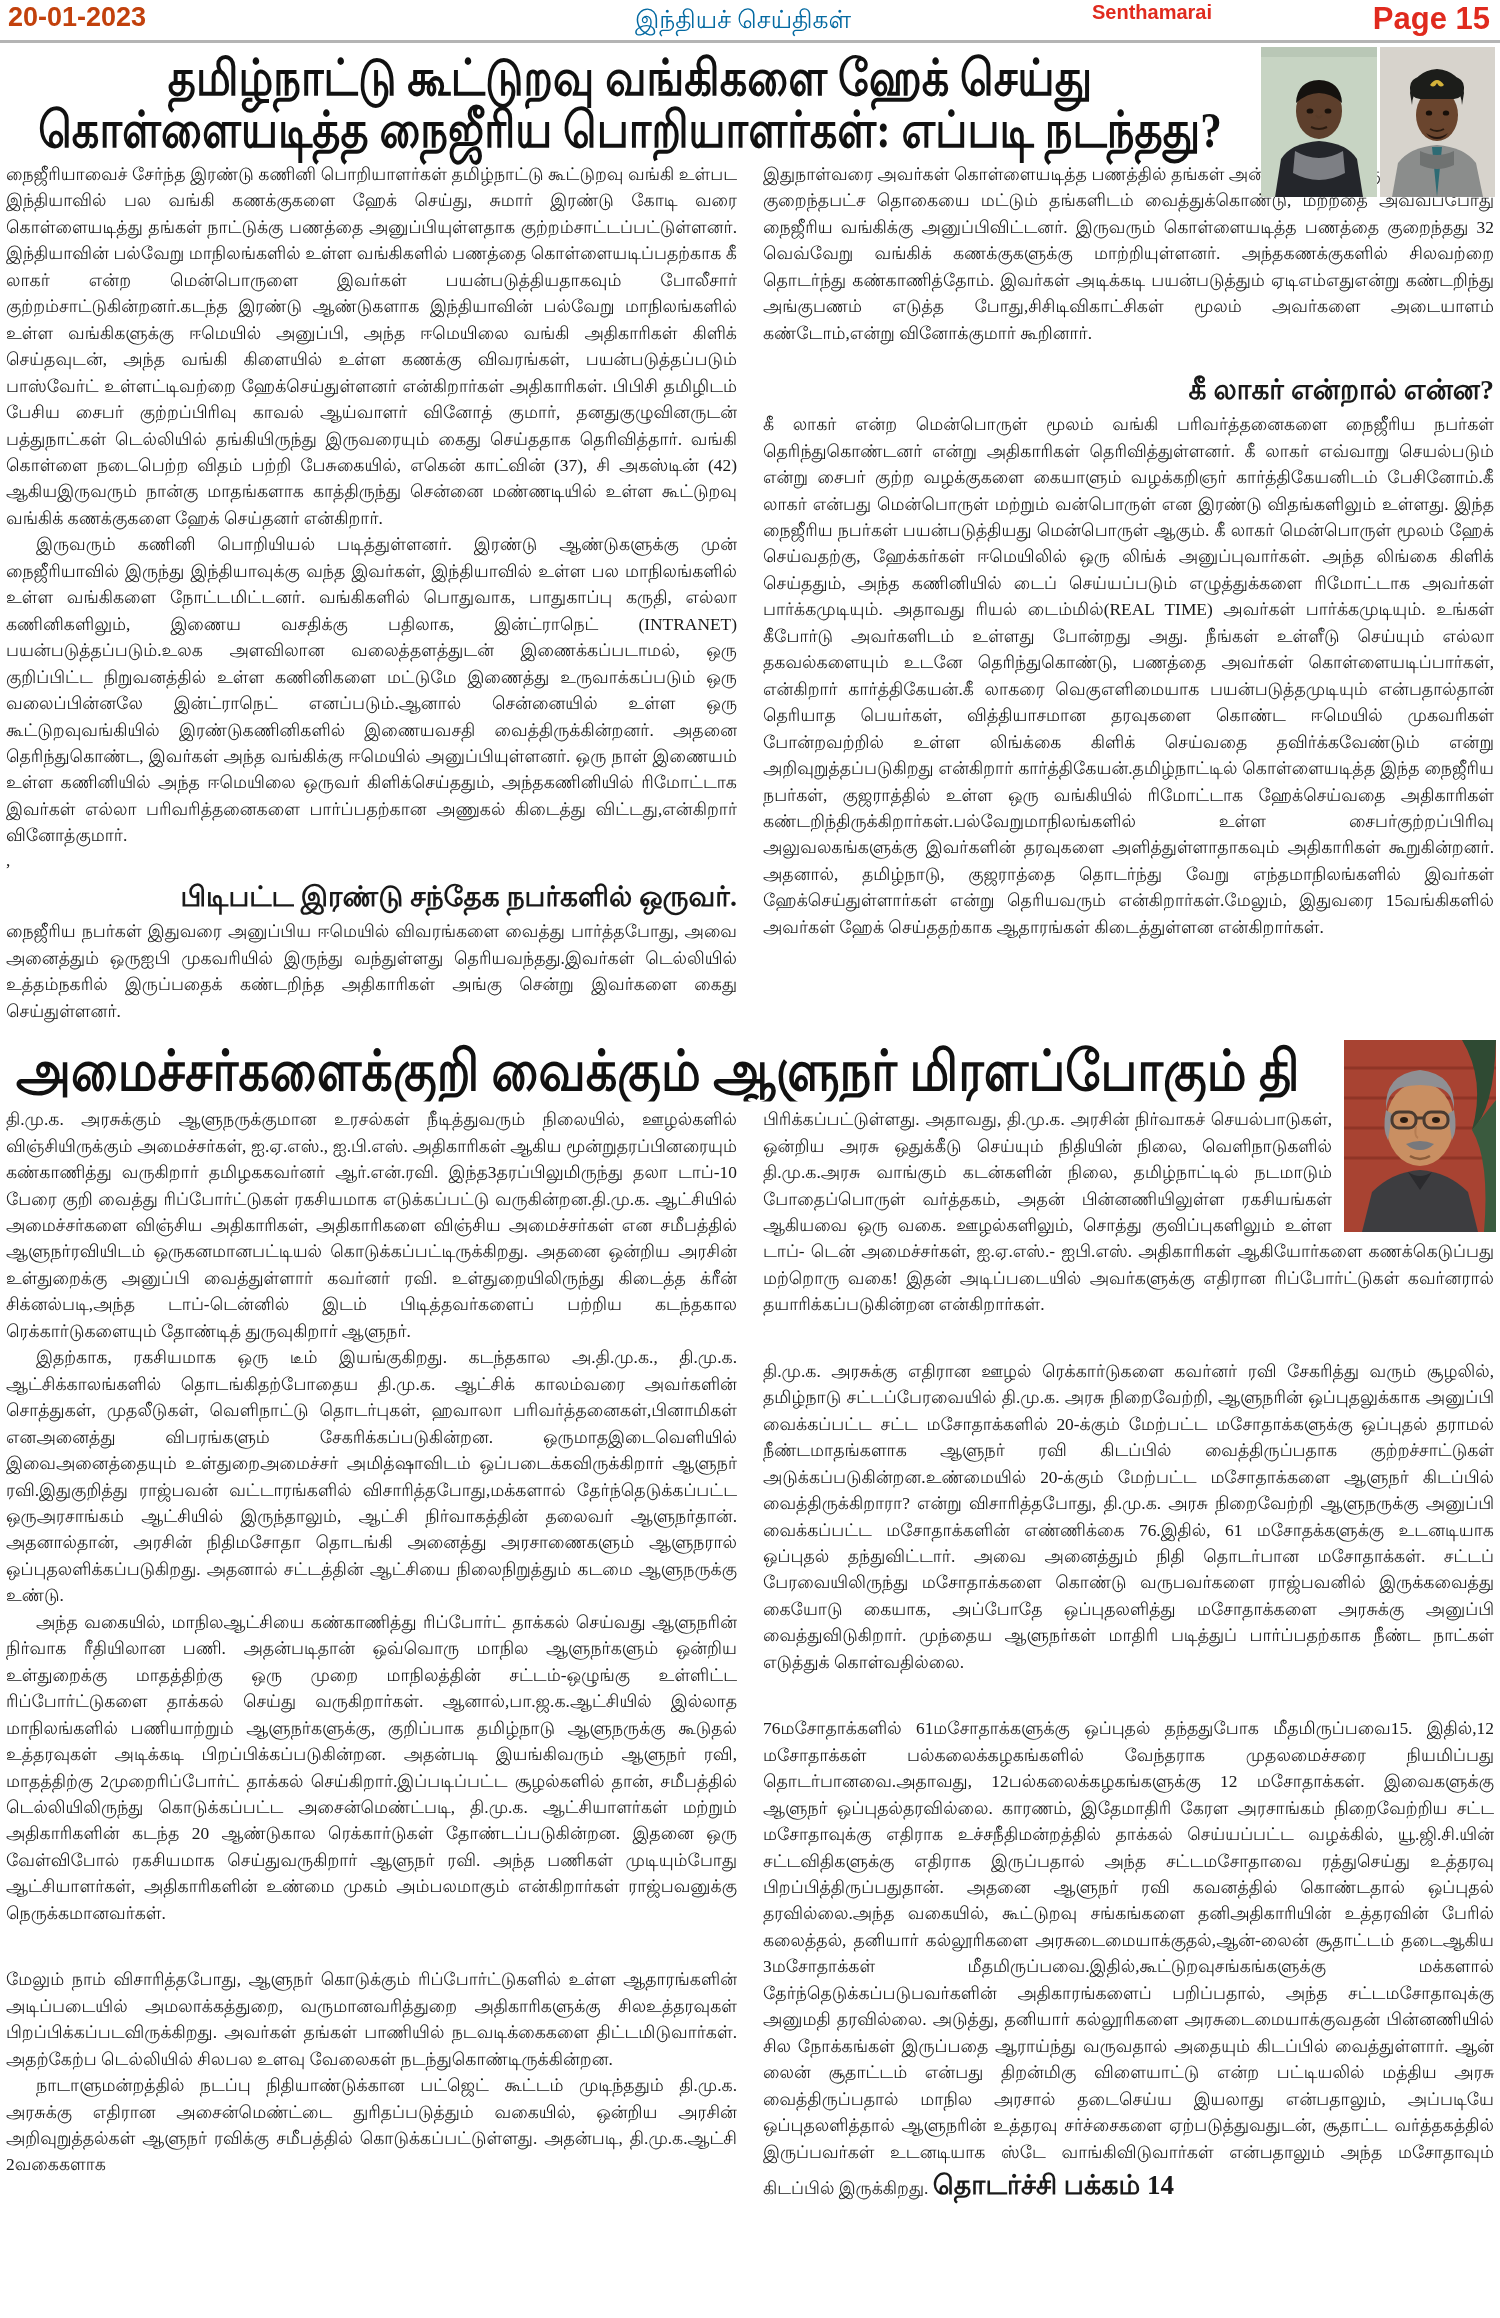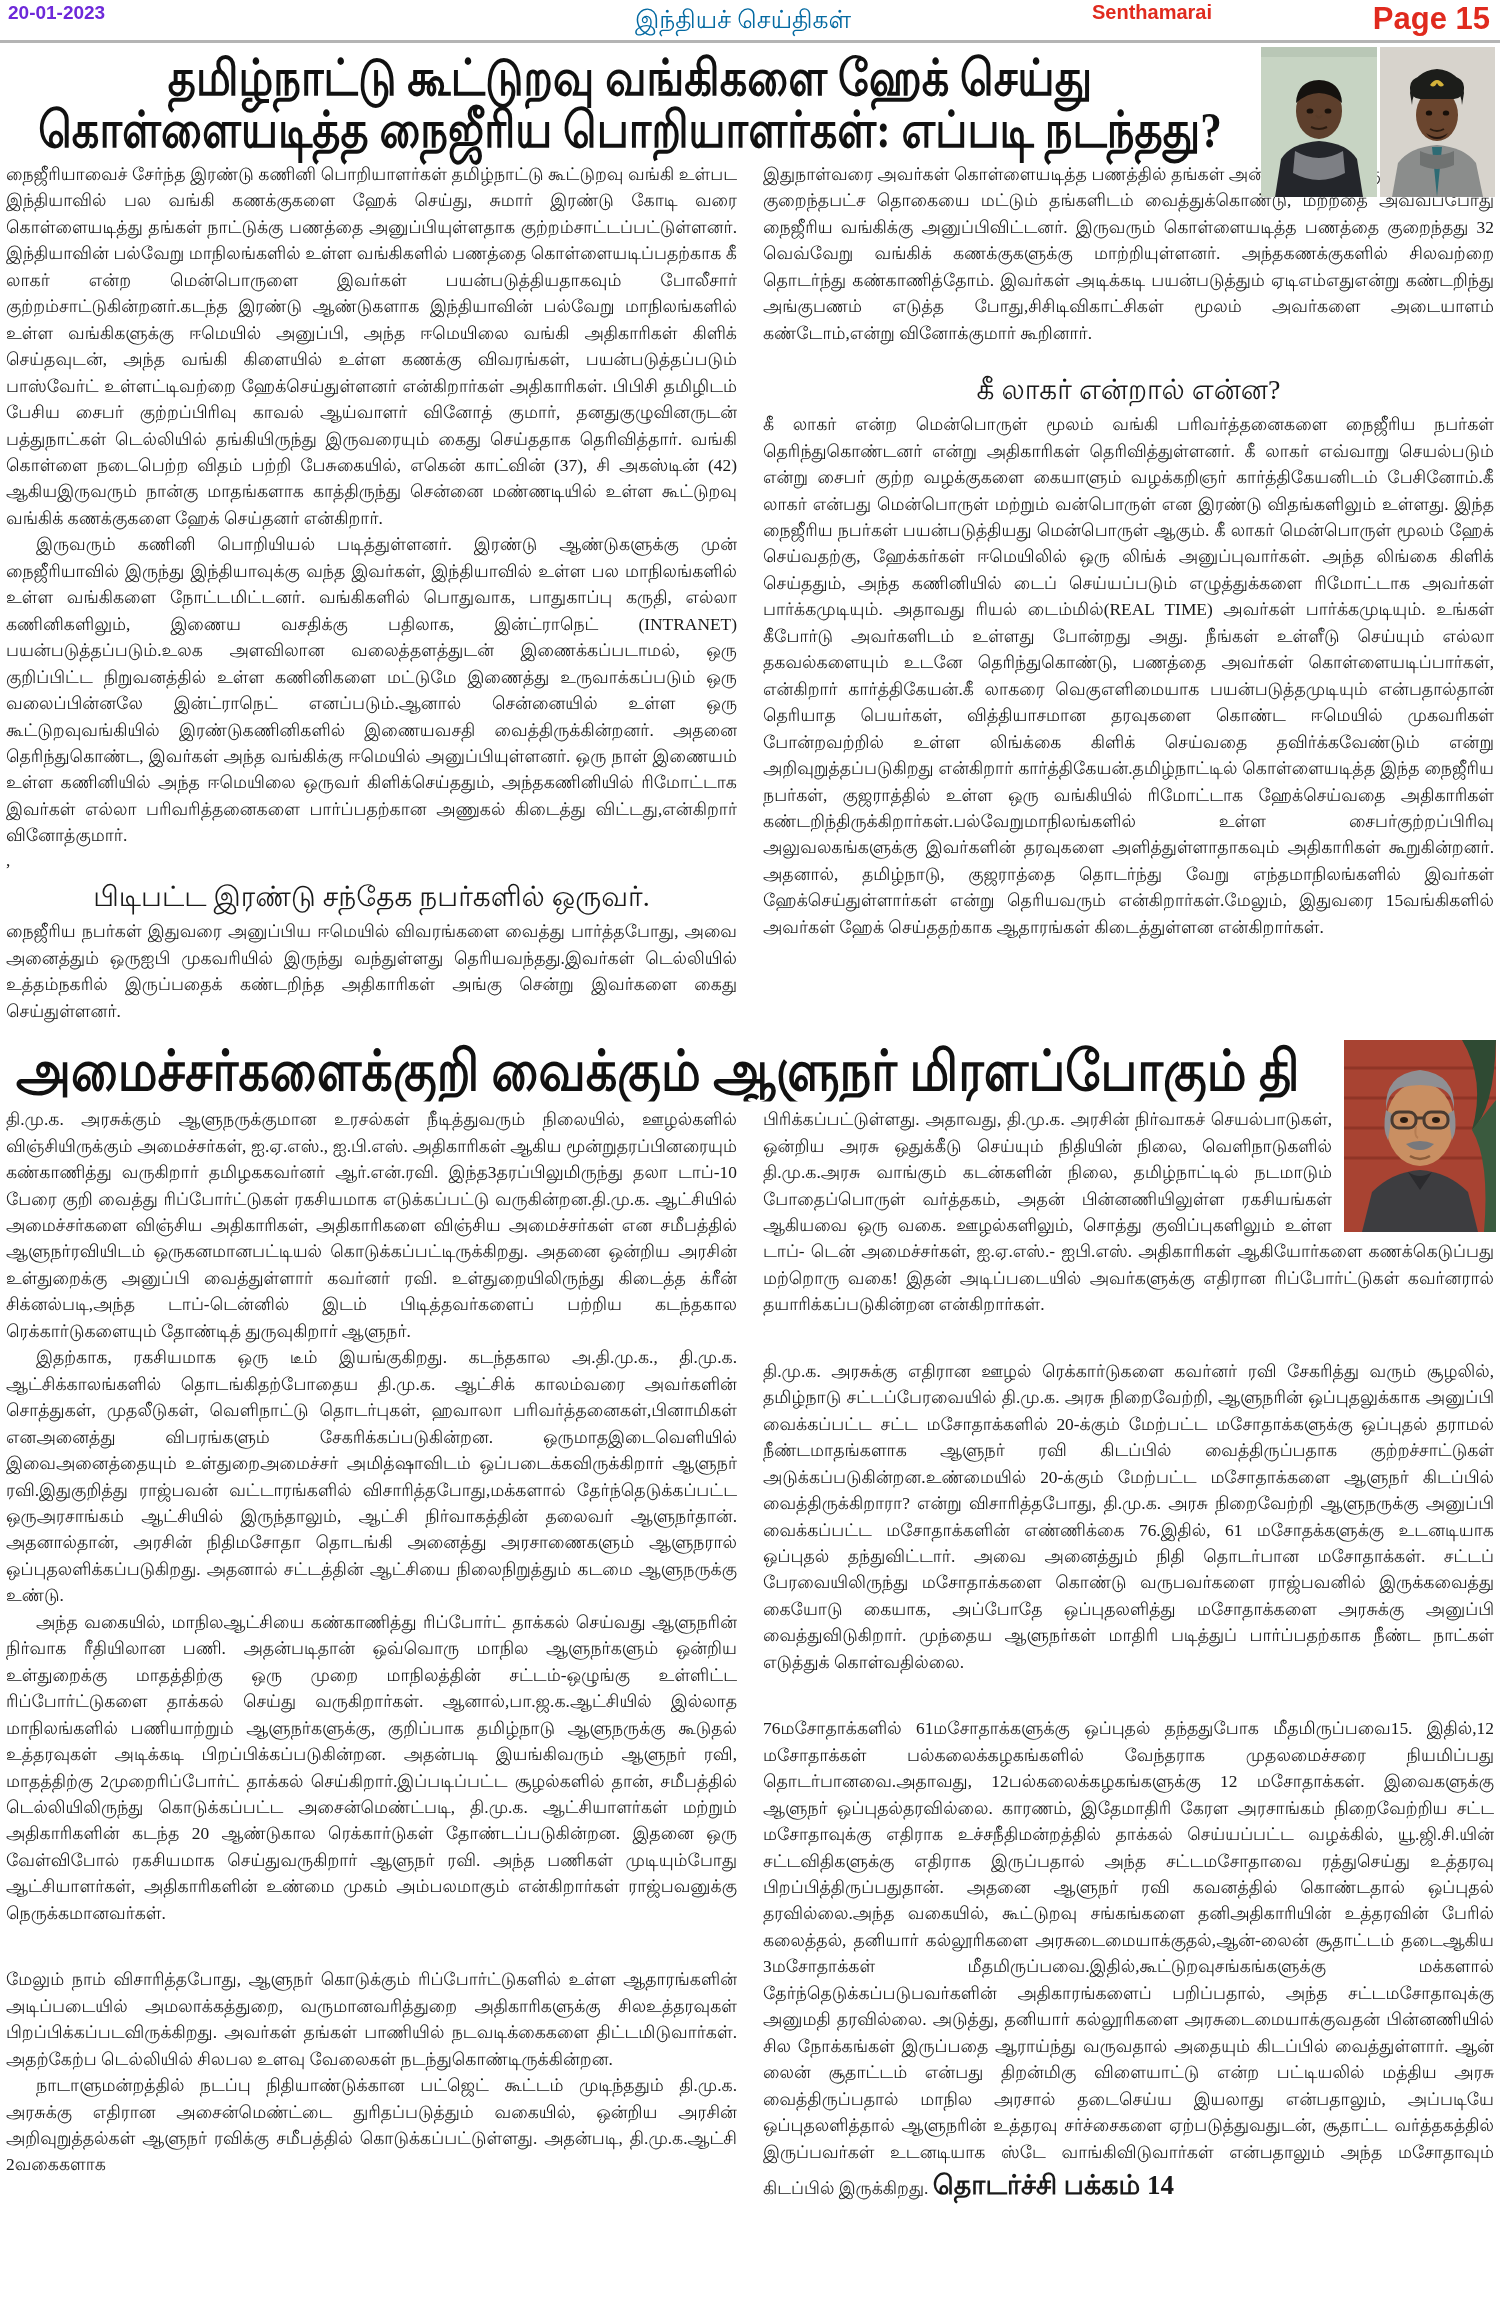--- a/index.html
+++ b/index.html
@@ -1,38 +1,38 @@
 <!DOCTYPE html>
 <html><head>
 <meta charset="utf-8">
 <style>
   html,body{margin:0;padding:0;background:#ffffff;}
   .page{position:relative;width:1500px;height:2318px;background:#ffffff;overflow:hidden;
         font-family:"Liberation Serif","DejaVu Serif",serif;color:#1a1a1a;}
   
   .hdr{position:relative;height:40px;border-bottom:3px solid #b4b4b4;}
   .hdr .date{position:absolute;left:8px;top:2px;font-family:"Liberation Sans",sans-serif;
-             font-weight:bold;font-size:19px;color:#6d28d9;}
+             font-weight:bold;font-size:27px;color:#c2410c;}
   .hdr .section{position:absolute;left:635px;top:6px;font-size:25px;color:#0369a1;}
   .hdr .paper{position:absolute;left:1092px;top:1px;font-family:"Liberation Sans",sans-serif;
               font-weight:bold;font-size:20px;color:#e02a1e;}
   .hdr .pageno{position:absolute;right:10px;top:1px;font-family:"Liberation Sans",sans-serif;
                font-weight:bold;font-size:31px;color:#e02a1e;}
   
   .a1{position:relative;padding:6px 6px 0 6px;}
   .a1-headline{width:1248px;text-align:center;font-weight:bold;color:#111;}
   .a1-headline .hl{font-size:45px;line-height:52px;transform:scale(0.96,1.12);transform-origin:top center;white-space:nowrap;}
   .a1-photos{position:absolute;top:4px;right:5px;display:flex;gap:3px;}
   .mugshot{width:116px;height:150px;display:block;}
   .cols{display:flex;gap:26px;}
   .col{width:735px;font-size:17.4px;line-height:1.52;text-align:justify;}
   .col p{margin:0;}
   .col p.ind{text-indent:30px;}
   .col p.gap{margin-top:40px;}
-  .subhead{font-size:28px;font-weight:normal;line-height:1.25;margin:8px 0 4px 0;text-align:center;}
+  .subhead{font-size:28px;font-weight:bold;line-height:1.25;margin:8px 0 4px 0;text-align:right;}
   .comma-line{margin:0;line-height:1.3;}
   .a1 .cols{margin-top:8px;}
   
   .a2{position:relative;padding:0 6px;margin-top:6px;}
   .a2-headline{font-weight:bold;color:#111;font-size:51px;line-height:56px;white-space:nowrap;
                width:1320px;overflow:hidden;margin:16px 0 10px 10px;transform:scale(0.97,1.1);transform-origin:top left;}
   .gov-photo{position:absolute;top:0;right:4px;width:152px;height:192px;display:block;}
   .photo-spacer{float:right;width:162px;height:118px;}
   .cont{font-size:27px;font-weight:bold;}
 </style>

